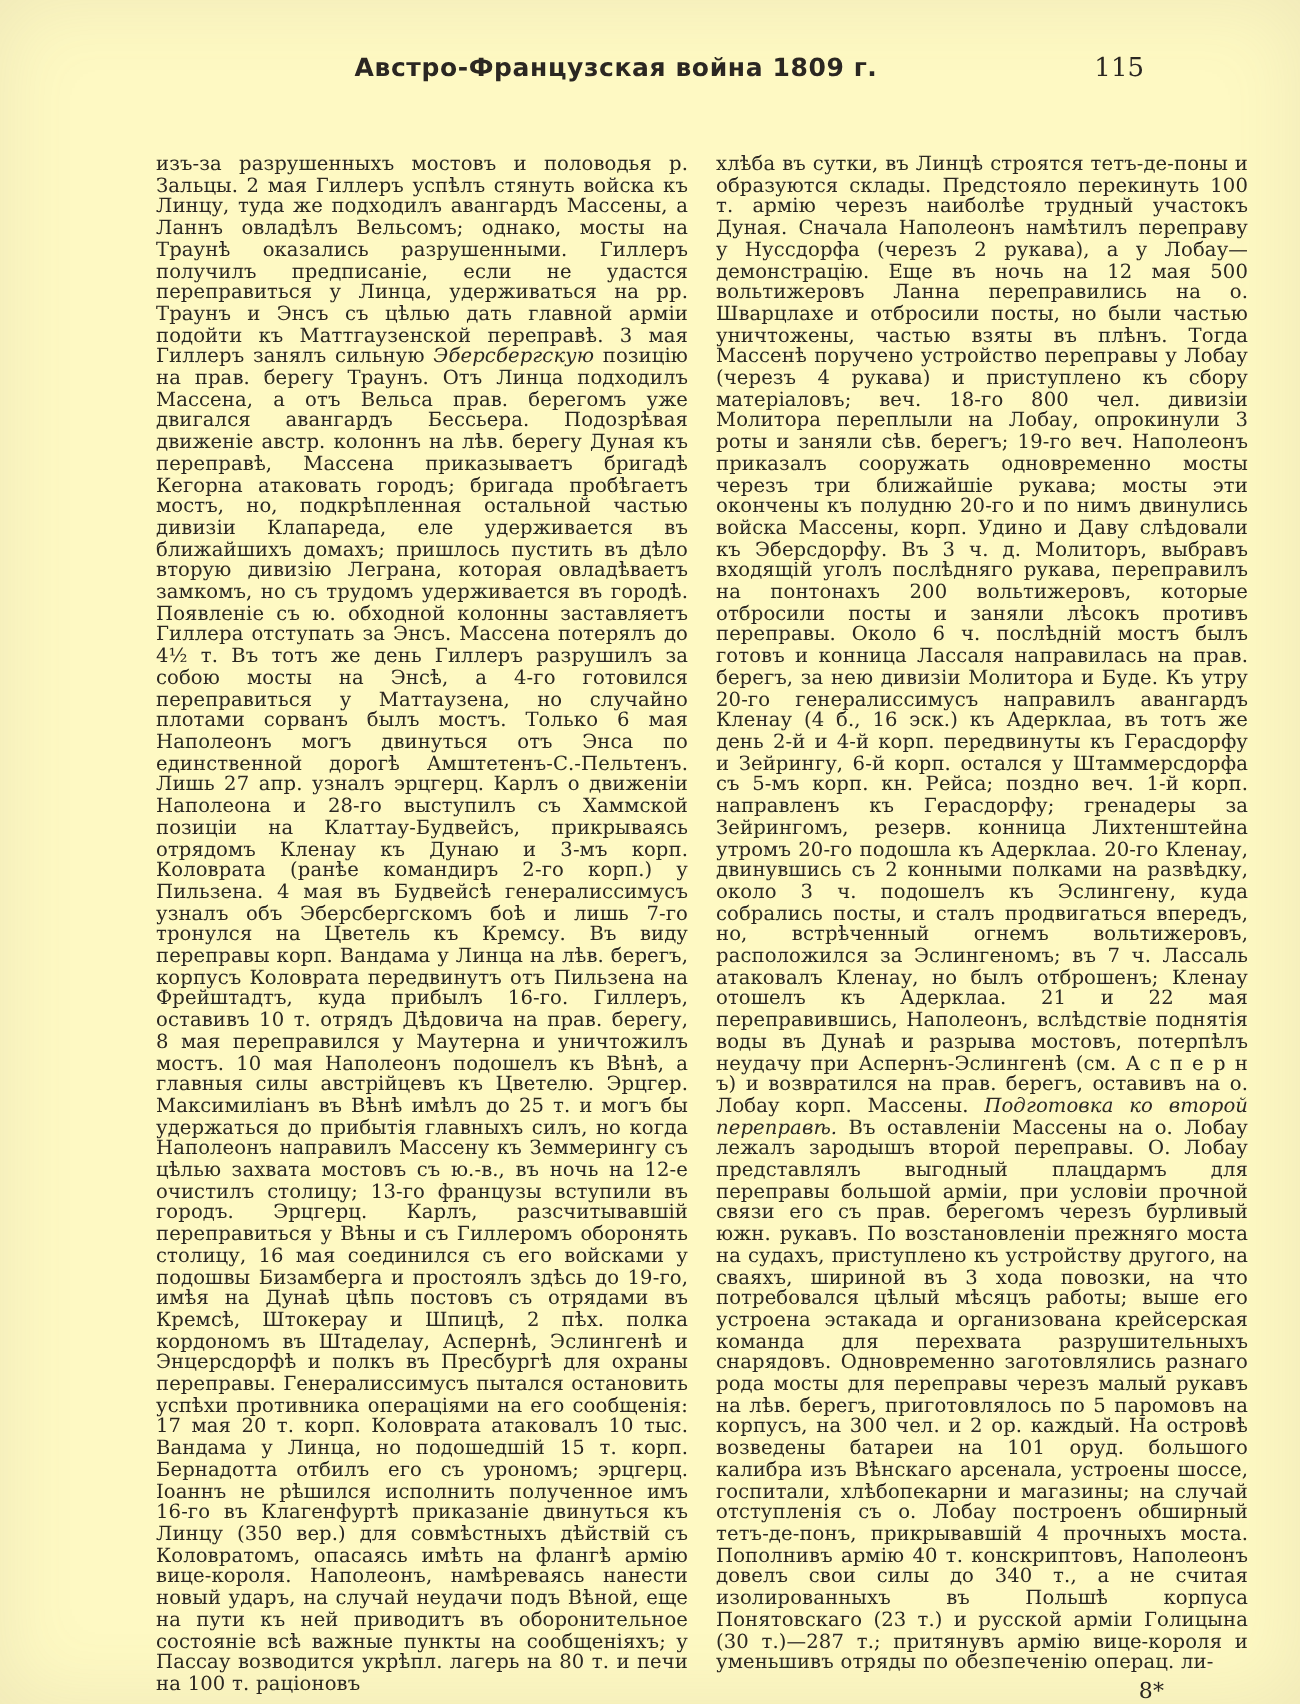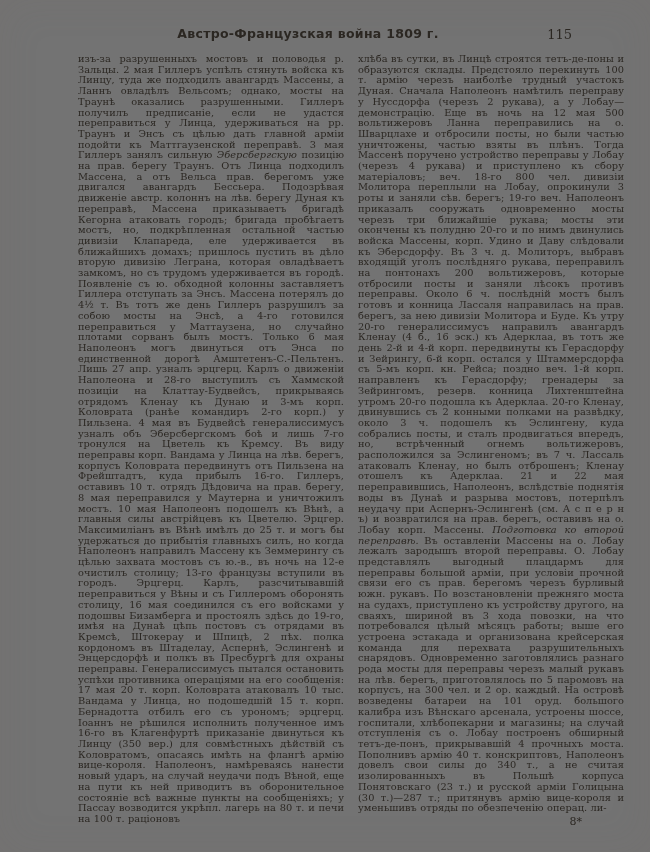--- a/index.html
+++ b/index.html
@@ -4,21 +4,21 @@
 <style>
   html, body {
     margin: 0;
     padding: 0;
     background: #d8d5cf;
   }
   .page {
     position: relative;
     width: 650px;
     height: 852px;
-    background: #737373;
+    background: #fef9c3;
     overflow: hidden;
     font-family: "DejaVu Serif", "Liberation Serif", serif;
     color: #2b2722;
     box-shadow: inset 0 0 40px rgba(120,110,95,0.12);
   }
   .header {
     position: absolute;
     top: 26px;
     left: 78px;
     width: 546px;
@@ -50,20 +50,21 @@
     gap: 14px;
   }
   .col {
     width: 266px;
     font-size: 9.8px;
     line-height: 10.7px;
     text-align: justify;
     letter-spacing: 0.05px;
     word-spacing: 0.2px;
     hyphens: none;
+    margin-top: 24px;
   }
   .col .italic {
     font-style: italic;
   }
   .signature {
     text-align: right;
     padding-right: 42px;
     margin-top: 3px;
     font-size: 11px;
   }

